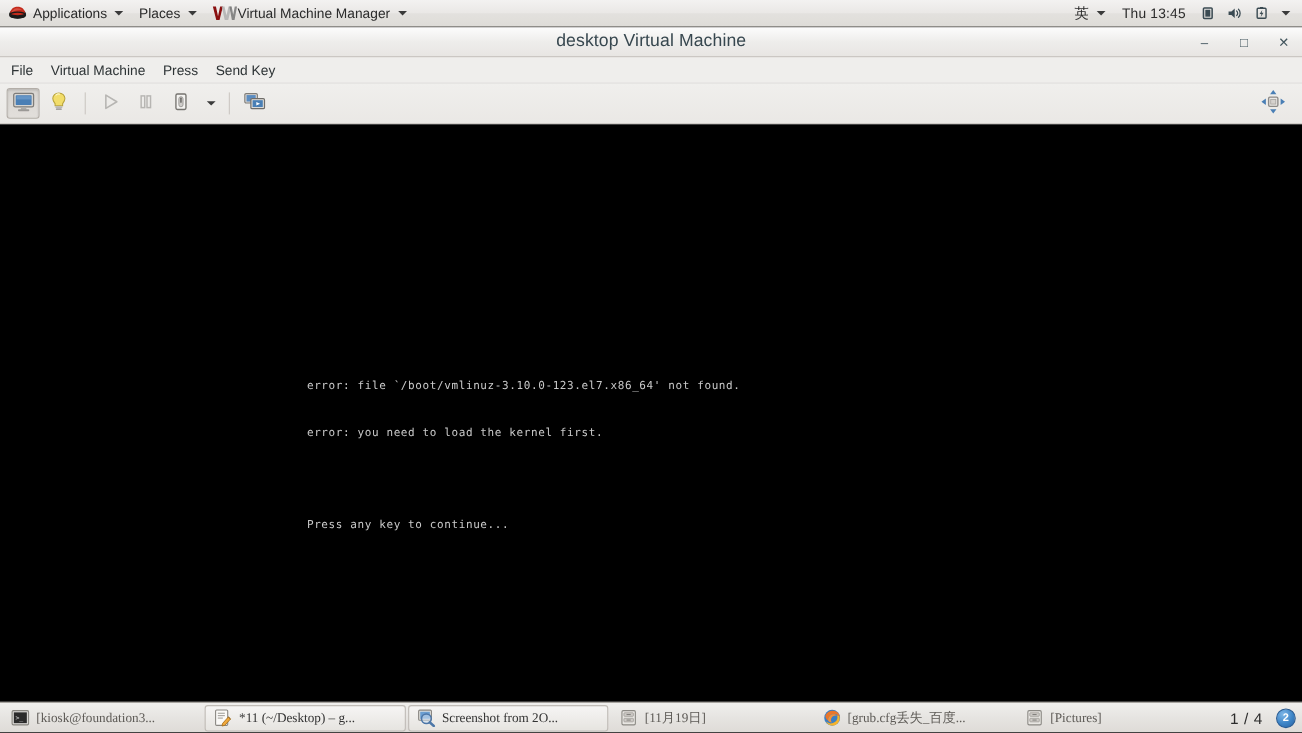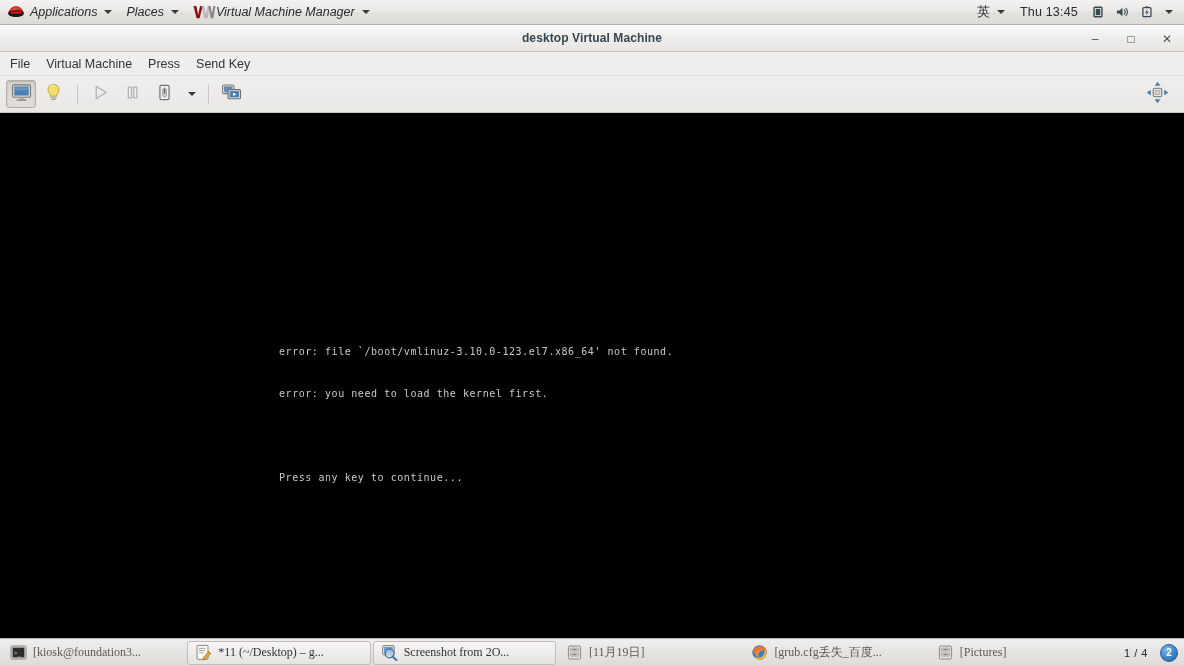--- a/index.html
+++ b/index.html
@@ -18,21 +18,21 @@
   
   .top-panel {
     position: absolute; left: 0; top: 0;
     width: 1184px; height: 25px;
     background: linear-gradient(to bottom, #f3f2f1 0%, #eae8e6 48%, #e3e1de 52%, #dedcd8 100%);
     border-bottom: 1px solid #b4b0ab;
     display: flex; align-items: center;
     font-size: 12.5px;
     color: #2b2b2b;
   }
-  .panel-left { display: flex; align-items: center; height: 100%; font-style: italic; }
+  .panel-left { display: flex; align-items: center; height: 100%; }
   .panel-right { display: flex; align-items: center; height: 100%; margin-left: auto; padding-right: 6px; }
   .panel-item {
     display: flex; align-items: center; gap: 5px;
     height: 100%; padding: 0 7px;
     white-space: nowrap;
   }
   .panel-item.active-app { position: relative; align-items: center; }
   .arrow-dn {
     display: inline-block;
     width: 0; height: 0;
@@ -62,21 +62,21 @@
     background: #ececec;
   }
   .titlebar {
     position: relative;
     height: 27px;
     background: linear-gradient(to bottom, #fcfcfc 0%, #eeedeb 50%, #e8e6e3 100%);
     border-bottom: 1px solid #c8c4bf;
     display: flex; align-items: center; justify-content: center;
   }
   .titlebar-title {
-    font-size: 12px; font-weight: bold; color: #37474f;
+    font-size: 16px; font-weight: normal; color: #37474f;
     letter-spacing: 0.1px;
   }
   .win-buttons {
     position: absolute; right: 10px; top: 0; height: 27px;
     display: flex; align-items: center; gap: 22px;
   }
   .win-btn {
     width: 14px; height: 14px;
     display: flex; align-items: center; justify-content: center;
     color: #43565e; font-size: 12px; line-height: 1;
@@ -183,21 +183,21 @@
     border: 1px solid #aca8a3;
     box-shadow: inset 0 1px 2px rgba(0,0,0,0.14);
     font-weight: normal;
     color: #222;
   }
   .task-label { overflow: hidden; text-overflow: clip; font-family: Liberation Serif, serif; }
   .task-ico { width: 17px; height: 17px; flex: 0 0 17px; display: block; }
   .ws-indicator {
     flex: 0 0 auto;
     padding: 0 10px;
-    font-size: 11px;
+    font-size: 14px;
     color: #2c2c2c;
     letter-spacing: 0.5px;
   }
   .notif-badge {
     flex: 0 0 auto;
     width: 18px; height: 18px;
     border-radius: 50%;
     background: radial-gradient(circle at 35% 28%, #7fb7e8 0%, #3d84c6 55%, #2a62a0 100%);
     border: 1px solid #2a5c93;
     color: #ffffff;

